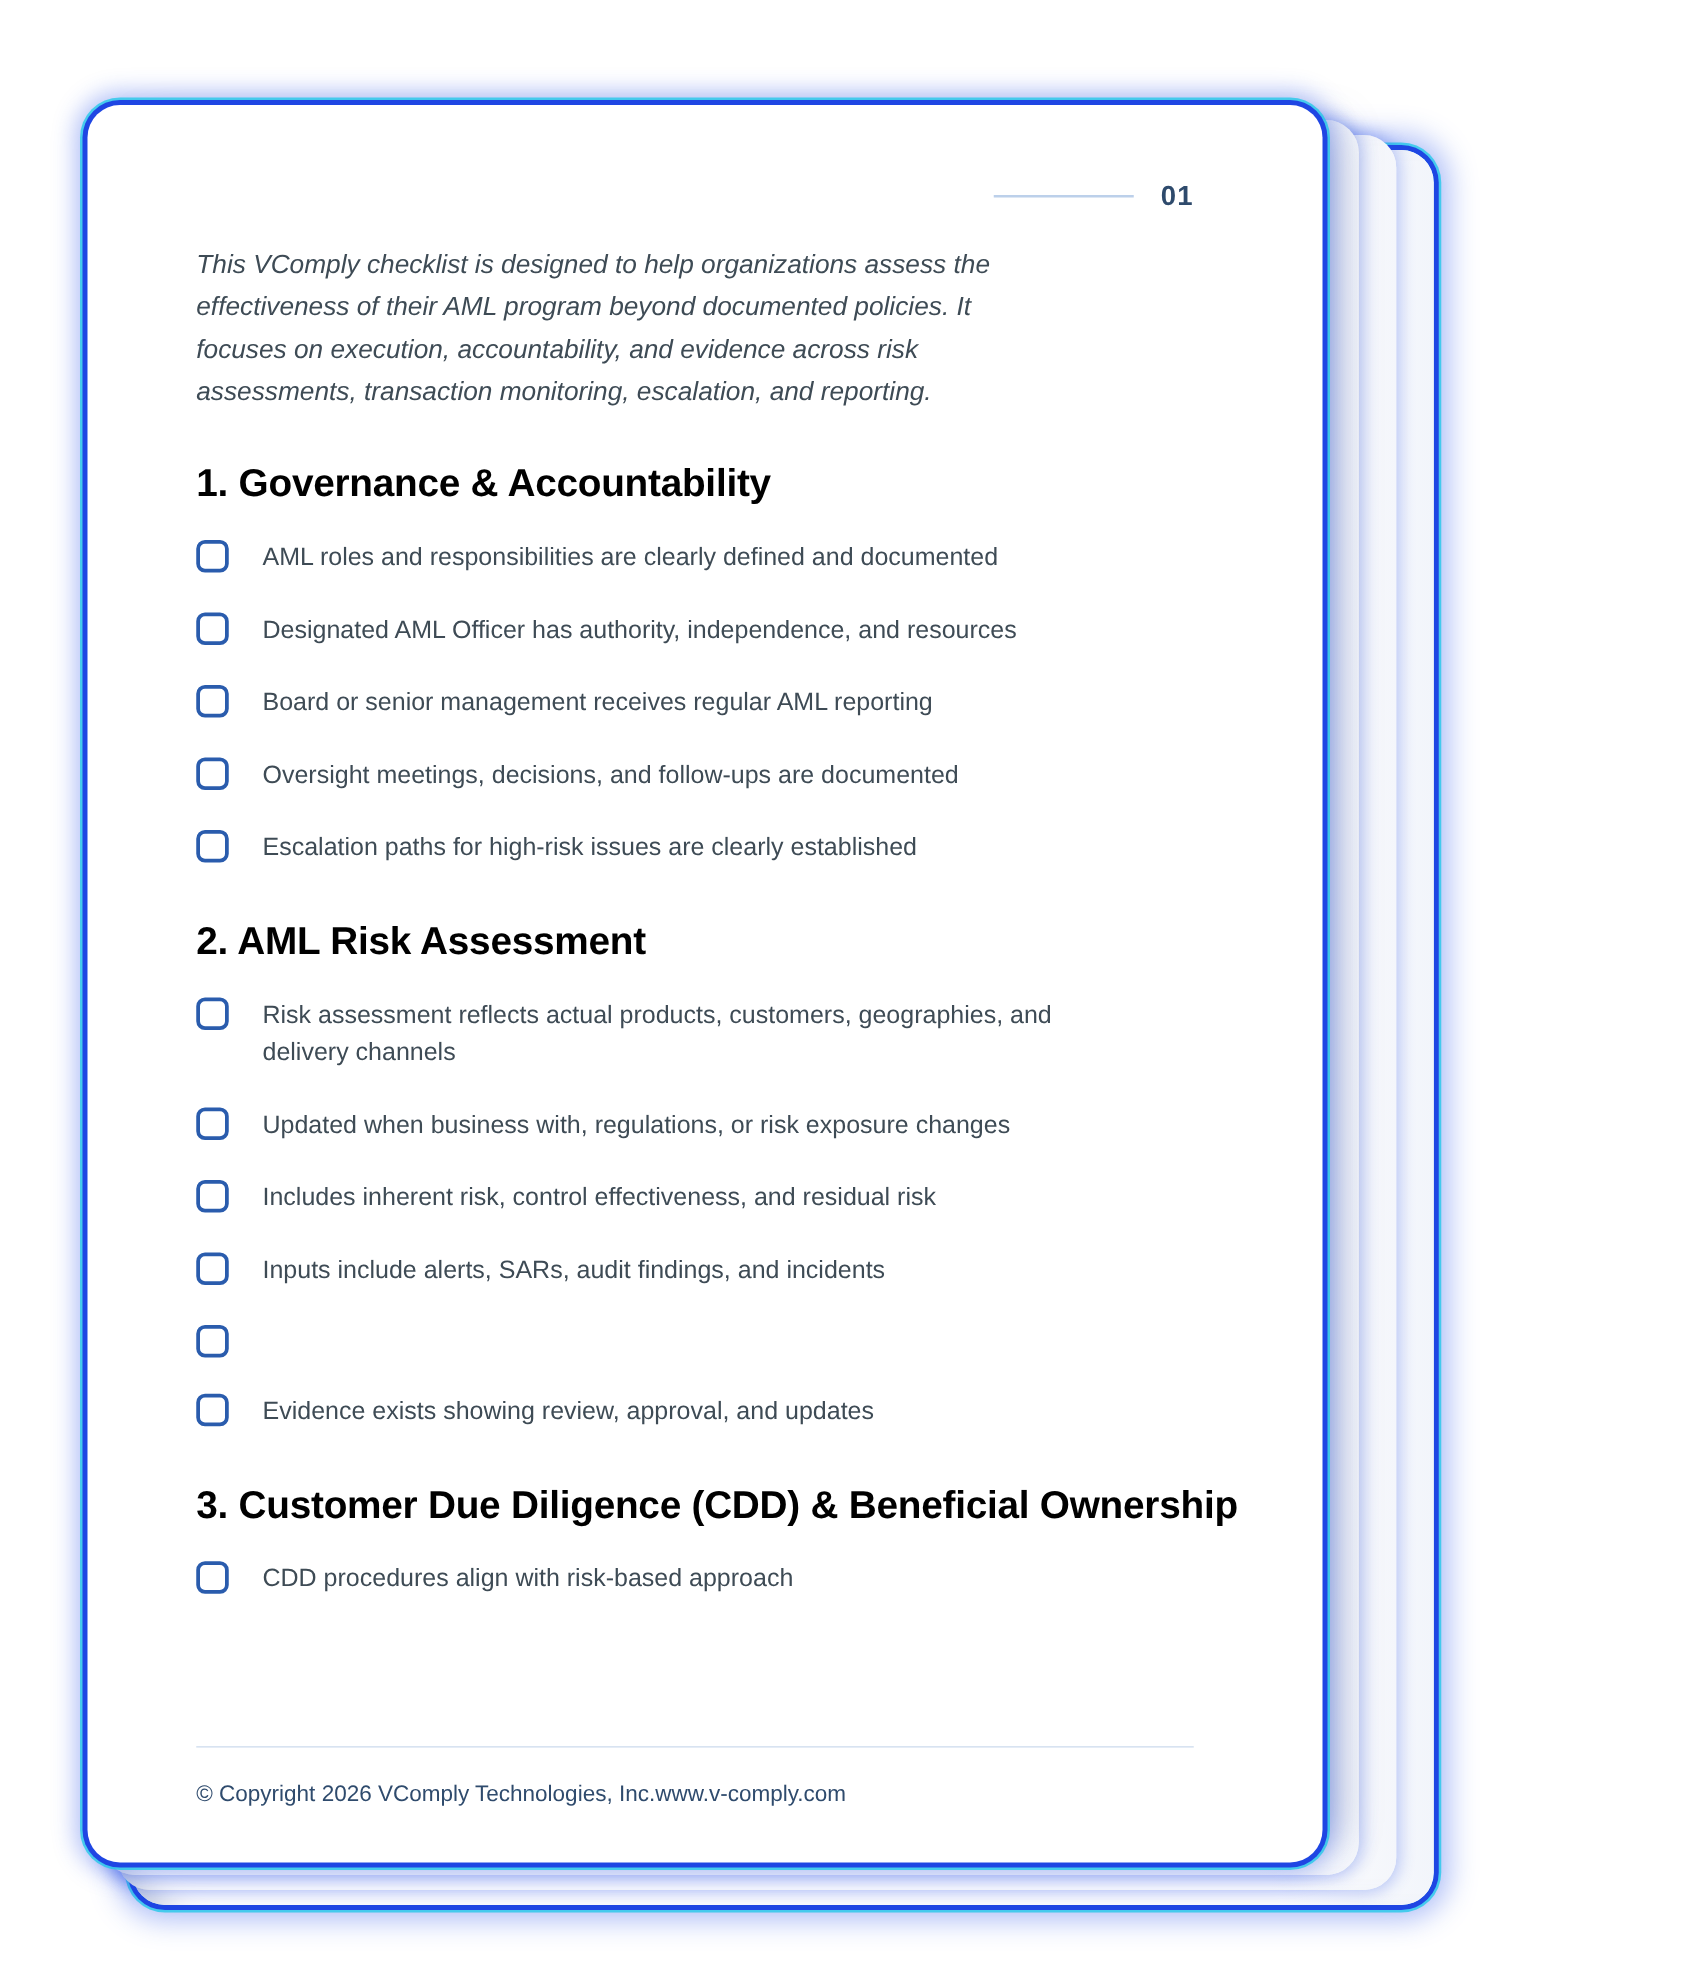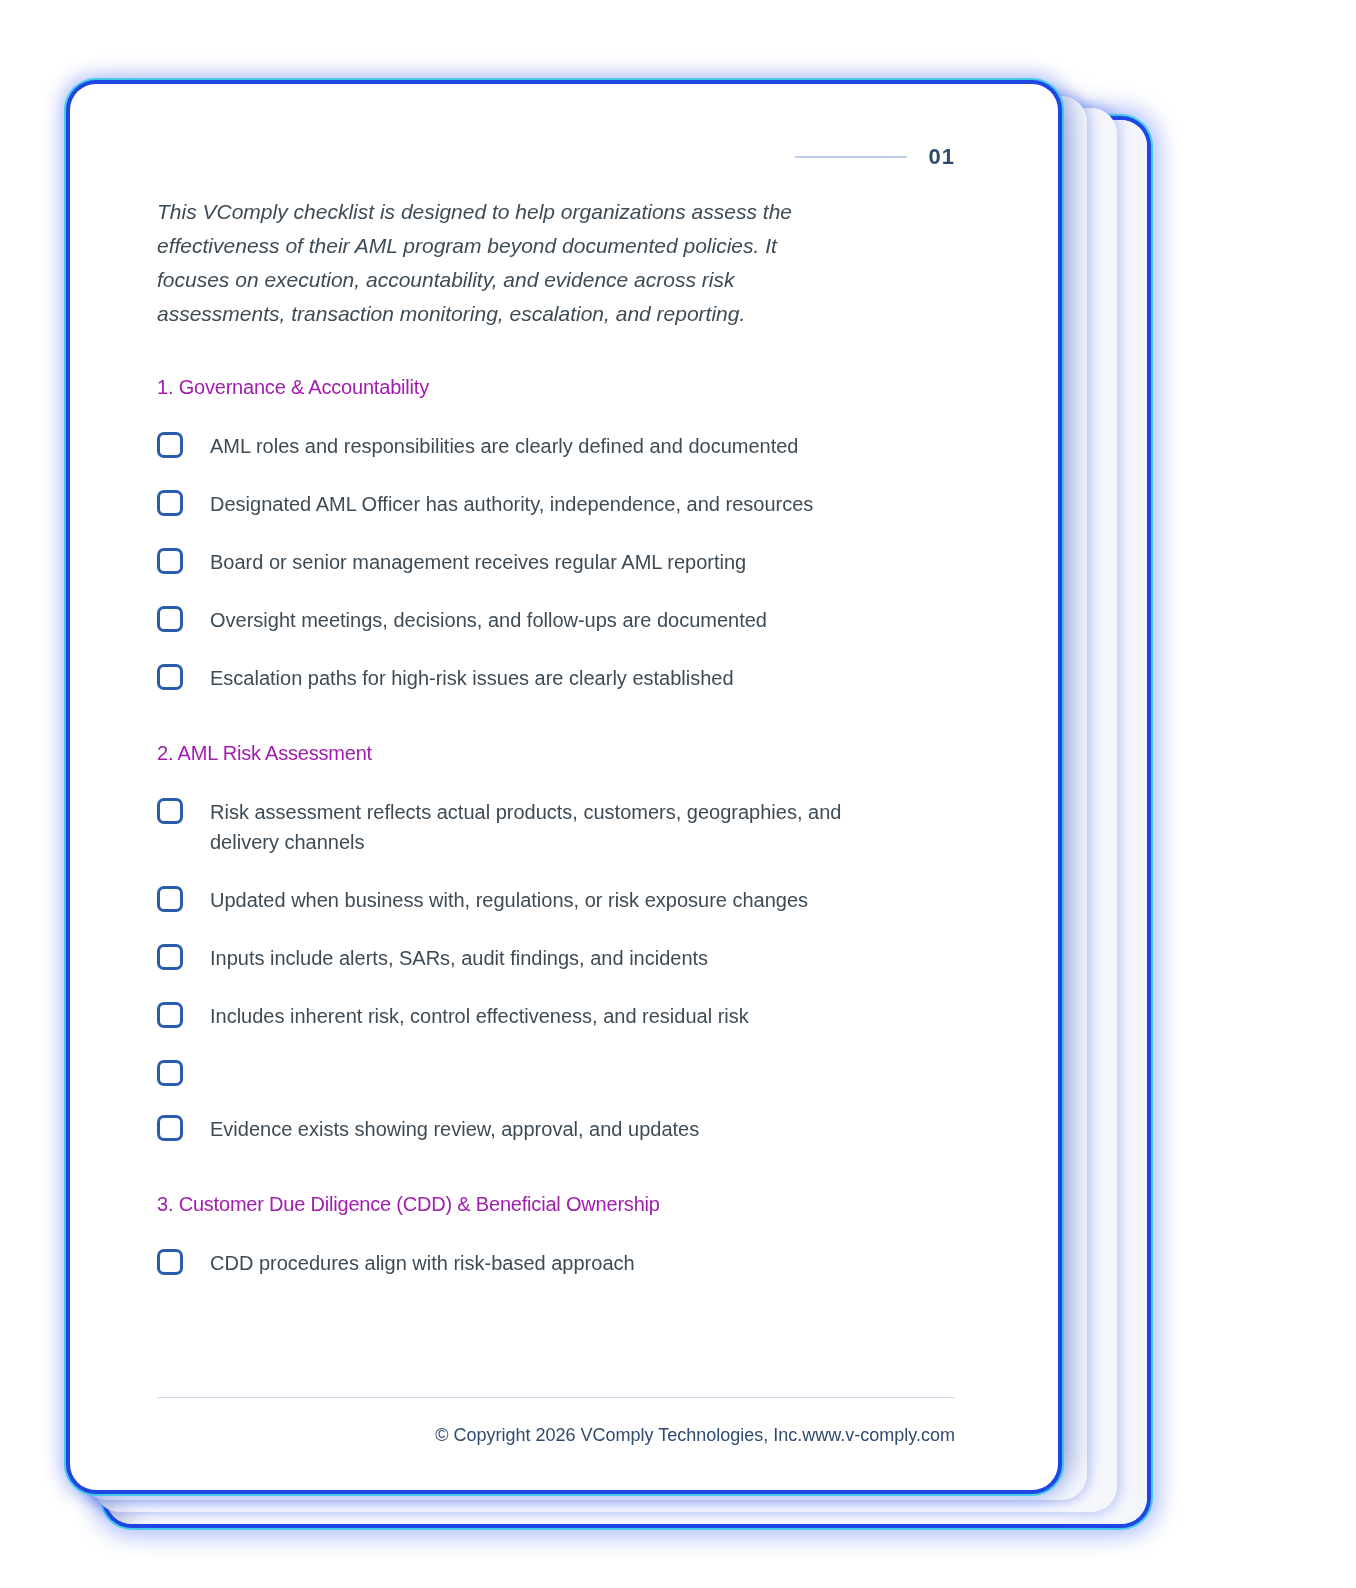--- a/index.html
+++ b/index.html
@@ -33,32 +33,32 @@
                        0 0 0 6px rgba(25,200,232,0.75),
                        0 0 18px 10px rgba(43,84,233,0.36),
                        30px 0 34px -18px rgba(80,100,150,0.35); }
 
   .pagenum-row { display:flex; align-items:center; justify-content:flex-end; gap:22px; height:30px;font-weight:bold; }
   .num-line { width:112px; height:2px; background:#BCD0EA; }
   .page-num { font-size:22px; letter-spacing:1px; color:#2E4A6C; }
 
   .intro { margin-top:23px; font-size:21px; line-height:34px; color:#3E4B55; white-space:pre-line;font-style:italic; }
 
-  .section-title { margin-top:44px; font-size:20px; line-height:32px; font-weight:normal;
-                   color:#a21caf; white-space:nowrap; letter-spacing:-0.2px; }
+  .section-title { margin-top:44px; font-size:31px; line-height:32px; font-weight:bold;
+                   color:#000000; white-space:nowrap; letter-spacing:-0.2px; }
   .section-title.first { margin-top:40px; }
 
   .item { display:flex; align-items:flex-start; gap:27px; margin-top:28px; }
   .checkbox { width:26px; height:26px; flex:0 0 26px; margin-top:1px;
               border:3px solid #2A5CAD; border-radius:7px; background:#fff; cursor:pointer; }
   .item-label { font-size:20px; line-height:30px; color:#3E4B55; white-space:pre-line; }
 
   .page-footer { position:absolute; left:87px; right:103px; bottom:44px; }
   .divider { height:1px; background:#CBDAED; }
-  .footer-row { display:flex; justify-content:flex-end; align-items:center;
+  .footer-row { display:flex; justify-content:flex-start; align-items:center;
                 margin-top:27px; font-size:18px; color:#2F4B6D; }
   .footer-row .website { cursor:pointer; }
 </style>
 </head>
 <body>
 
 <div class="stack">
   <div class="page p4"></div>
   <div class="page p3"></div>
   <div class="page p2"></div>
@@ -102,25 +102,25 @@
       <span class="checkbox"></span>
       <span class="item-label">Risk assessment reflects actual products, customers, geographies, and
 delivery channels</span>
     </div>
     <div class="item">
       <span class="checkbox"></span>
       <span class="item-label">Updated when business with, regulations, or risk exposure changes</span>
     </div>
     <div class="item">
       <span class="checkbox"></span>
-      <span class="item-label">Inputs include alerts, SARs, audit findings, and incidents</span>
+      <span class="item-label">Includes inherent risk, control effectiveness, and residual risk</span>
     </div>
     <div class="item">
       <span class="checkbox"></span>
-      <span class="item-label">Includes inherent risk, control effectiveness, and residual risk</span>
+      <span class="item-label">Inputs include alerts, SARs, audit findings, and incidents</span>
     </div>
     <div class="item">
       <span class="checkbox"></span>
     </div>
     <div class="item">
       <span class="checkbox"></span>
       <span class="item-label">Evidence exists showing review, approval, and updates</span>
     </div>
 
     <h2 class="section-title">3. Customer Due Diligence (CDD) &amp; Beneficial Ownership</h2>

